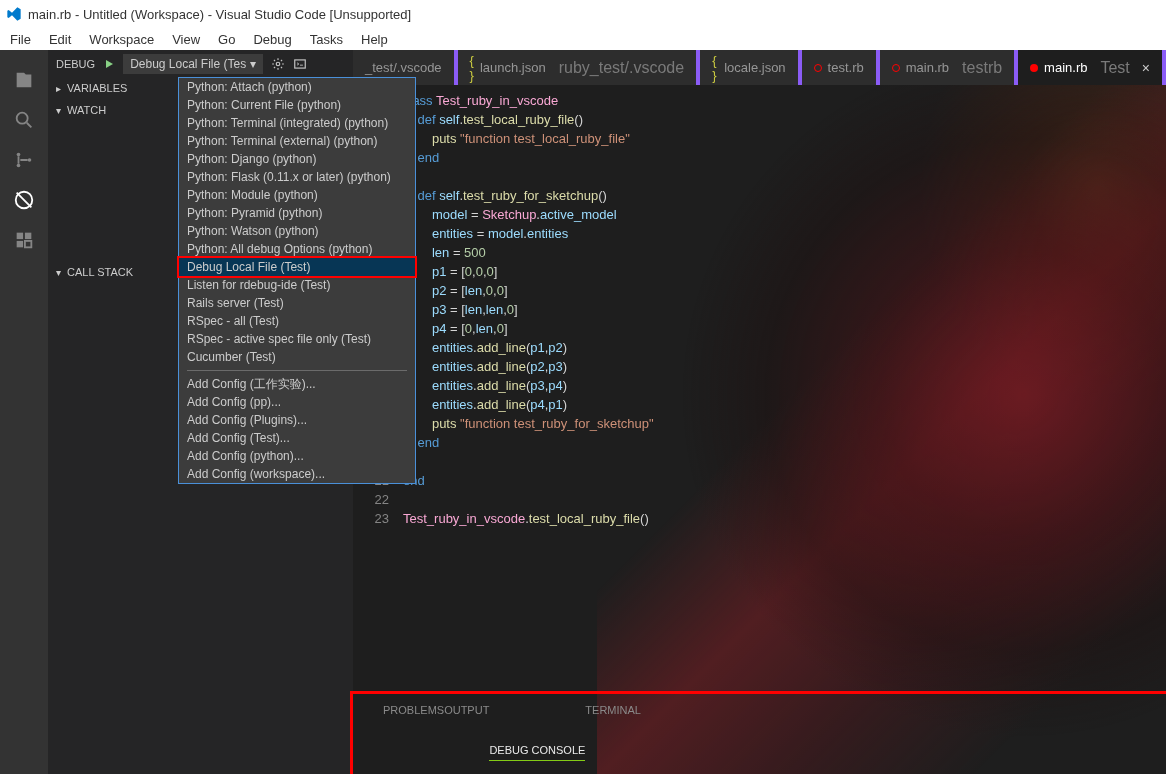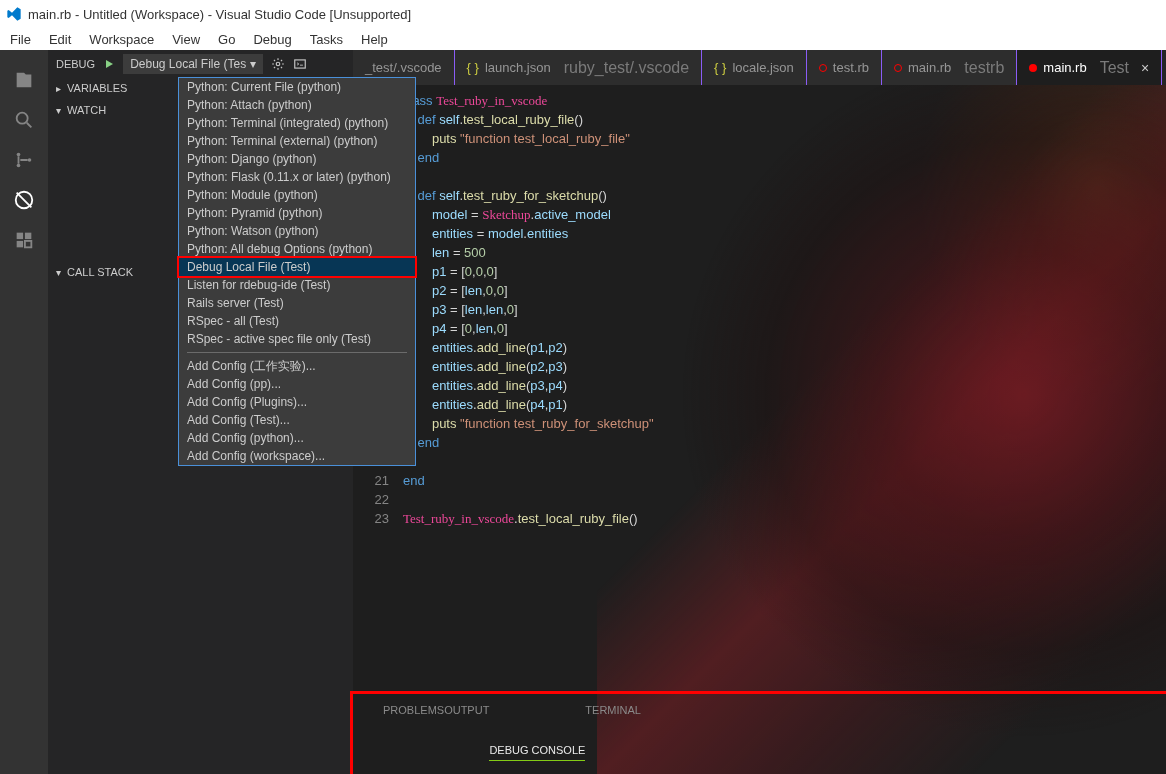--- a/index.html
+++ b/index.html
@@ -20,35 +20,35 @@
   .debugbar .gear, .debugbar .term { color: #c5c5c5; display: flex; }
   .debugbar .label { color: #ccc; font-size: 11px; }
   .panels .panel-head { height: 22px; font-size: 11px; color: #ccc; display: flex; align-items: center; padding: 0 8px; }
   .panels .panel-head .chevron { margin-right: 6px; font-size: 10px; }
   .dropdown { position: absolute; top: 27px; left: 130px; width: 238px; background: #3c3c3c; border: 1px solid #4a90d9; z-index: 50; }
   .dropdown .dditem { height: 18px; line-height: 18px; padding: 0 8px; font-size: 12px; color: #ccc; white-space: nowrap; overflow: hidden; }
   .dropdown .dditem.highlight { background: #073655; outline: 2px solid #ff0000; position: relative; z-index: 2; }
   .dropdown .sep { border-top: 1px solid #6b6b6b; margin: 4px 8px; }
   .editor { flex: 1; display: flex; flex-direction: column; position: relative; background: #1e1e1e; }
   .tabs { height: 35px; background: #252526; display: flex; align-items: stretch; }
-  .tab { display: flex; align-items: center; padding: 0 12px; color: #969696; font-size: 13px; gap: 6px; background: #2d2d2d; border-right: 1px solid #8b5cf6; }
+  .tab { display: flex; align-items: center; padding: 0 12px; color: #969696; font-size: 13px; gap: 6px; background: #2d2d2d; border-right: 4px solid #8b5cf6; }
   .tab.active { background: #1e1e1e; color: #fff; }
   .tab .sub { font-size: 16px; color: #7a7a7a; margin-left: 7px; }
   .tab .close { font-size: 14px; color: #ccc; margin-left: 6px; }
   .circle { width: 8px; height: 8px; border-radius: 50%; border: 1px solid #ff0000; }
   .circle.full { background: #ff0000; border: none; }
   .tab-icon { display: flex; align-items: center; }
   .code-area { flex: 1; display: flex; position: relative; overflow: hidden; }
   .bg-image { position: absolute; right: 0; top: 0; bottom: 0; width: 70%; background: radial-gradient(circle at 75% 45%, rgba(140,25,35,0.65) 0%, rgba(80,15,20,0.55) 25%, rgba(30,10,10,0.35) 45%, transparent 60%), linear-gradient(135deg, transparent 40%, rgba(180,30,40,0.4) 55%, rgba(120,20,30,0.3) 70%, transparent 85%), radial-gradient(ellipse at 88% 15%, rgba(110,60,30,0.7) 0%, rgba(80,40,20,0.5) 10%, transparent 25%); opacity: 0.85; pointer-events: none; }
   .gutter { width: 50px; background: transparent; text-align: right; padding: 6px 14px 0 0; font-family: Consolas, monospace; font-size: 13px; color: #858585; position: relative; z-index: 2; }
   .gutter div { height: 19px; line-height: 19px; }
   .code { flex: 1; padding: 6px 0 0 0; font-family: Consolas, monospace; font-size: 13px; position: relative; z-index: 2; }
   .code .ln { height: 19px; line-height: 19px; white-space: pre; }
   .kw { color: #569cd6; }
-  .cl { color: #ec4899; font-family: Liberation Serif, serif; }
+  .cl { color: #f9a8d4; }
   .fn { color: #dcdcaa; }
   .str { color: #ce9178; }
   .num { color: #b5cea8; }
   .var { color: #9cdcfe; }
   .pl { color: #d4d4d4; }
   .panel-bottom { position: absolute; left: 353px; bottom: 0; right: 0; height: 80px; background: transparent; outline: 3px solid #ff0000; z-index: 100; padding: 10px 30px; }
   .panel-tabs { display: flex; font-size: 11px; color: #8a8a8a; margin-bottom: 14px; }
   .panel-tabs .pt.active { color: #eaeaea; border-bottom: 1px solid #84cc16; padding-bottom: 4px; margin-top: 40px; }
   .panel-output { font-family: Consolas, monospace; font-size: 12px; color: #ccc; }
 </style>
@@ -143,35 +143,36 @@
           <span class="chevron">▾</span>
           <span>WATCH</span>
         </div>
       <div style="height:140px"></div>
       <div class="panel-head">
           <span class="chevron">▾</span>
           <span>CALL STACK</span>
         </div>
     </div>
     <div class="dropdown">
+        <div class="dditem">Python: Attach (python)</div>
         <div class="dditem">Python: Current File (python)</div>
-        <div class="dditem">Python: Attach (python)</div>
         <div class="dditem">Python: Terminal (integrated) (python)</div>
         <div class="dditem">Python: Terminal (external) (python)</div>
         <div class="dditem">Python: Django (python)</div>
         <div class="dditem">Python: Flask (0.11.x or later) (python)</div>
         <div class="dditem">Python: Module (python)</div>
         <div class="dditem">Python: Pyramid (python)</div>
         <div class="dditem">Python: Watson (python)</div>
         <div class="dditem">Python: All debug Options (python)</div>
         <div class="dditem highlight">Debug Local File (Test)</div>
         <div class="dditem">Listen for rdebug-ide (Test)</div>
         <div class="dditem">Rails server (Test)</div>
         <div class="dditem">RSpec - all (Test)</div>
         <div class="dditem">RSpec - active spec file only (Test)</div>
+        <div class="dditem">Cucumber (Test)</div>
         <div class="sep"></div>
         <div class="dditem">Add Config (工作实验)...</div>
         <div class="dditem">Add Config (pp)...</div>
         <div class="dditem">Add Config (Plugins)...</div>
         <div class="dditem">Add Config (Test)...</div>
         <div class="dditem">Add Config (python)...</div>
         <div class="dditem">Add Config (workspace)...</div>
       </div>
   </div>
 

